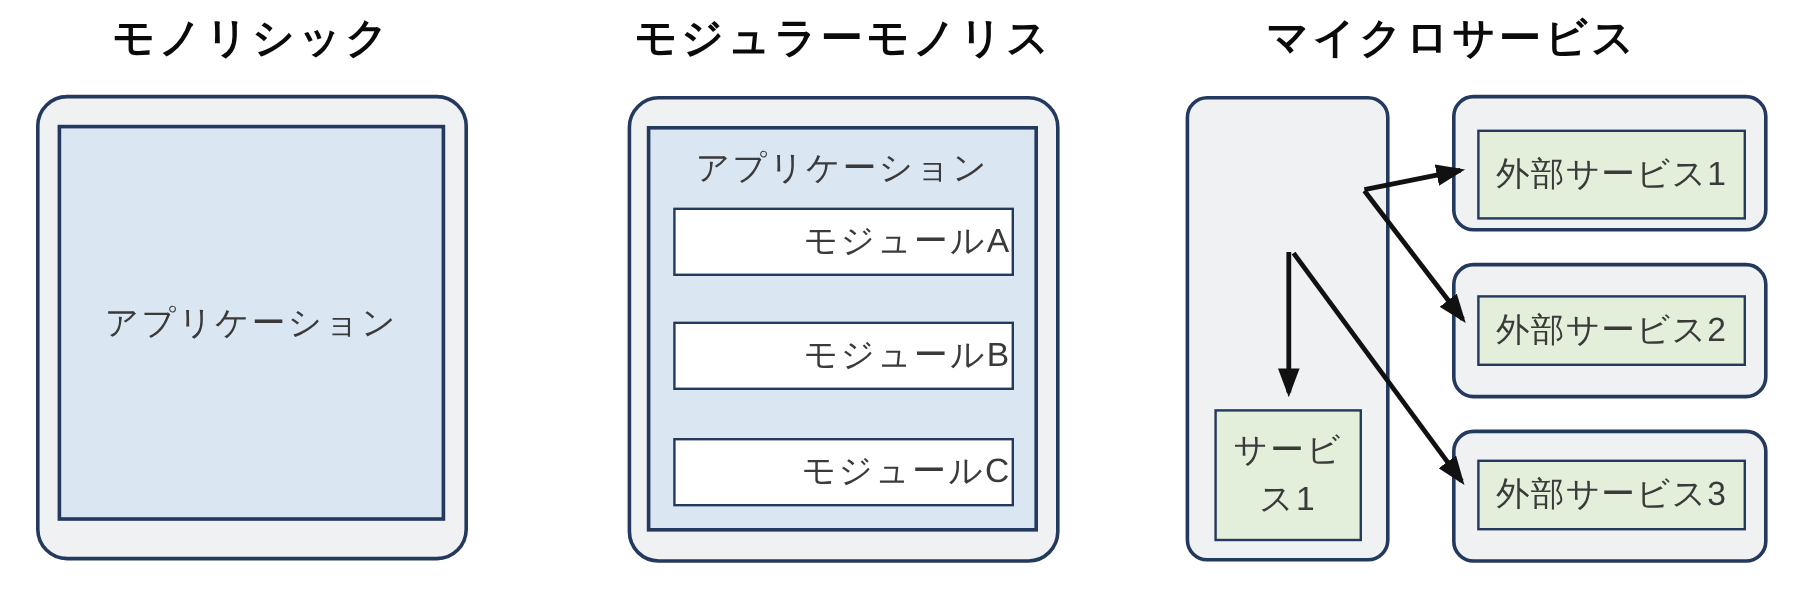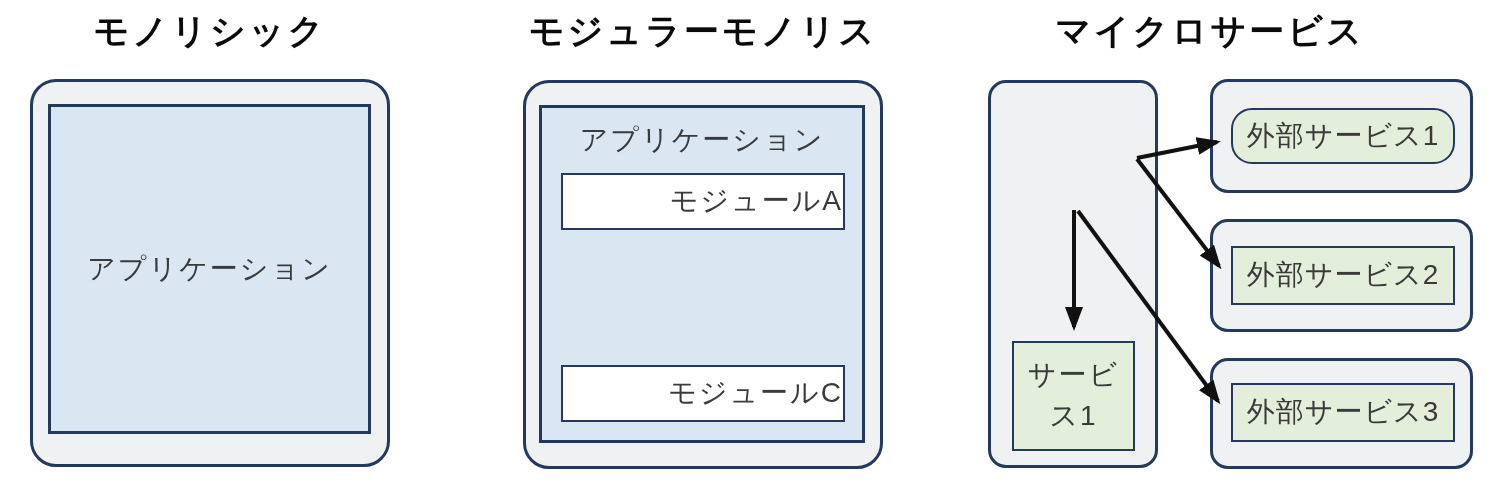--- a/index.html
+++ b/index.html
@@ -95,36 +95,39 @@
   </div>
 
   <div class="title" style="left:523px; width:360px;">モジュラーモノリス</div>
 
   <div class="rounded-container" style="left:523px; top:80px; width:360px; height:389px;">
     <div class="fill-box blue" style="left:13px; top:22px; width:326px; height:338px; align-items:flex-start;">
       <div class="panel-header">アプリケーション</div>
       <div class="fill-box white" style="left:19px; top:65px; width:284px; height:57px;">
         <span>モジュールA</span>
       </div>
+      <div class="fill-box white" style="left:19px; top:160px; width:284px; height:57px;">
+        <span>モジュールB</span>
+      </div>
       <div class="fill-box white" style="left:19px; top:257px; width:284px; height:57px;">
         <span>モジュールC</span>
       </div>
     </div>
   </div>
 
   <div class="title" style="left:975px; width:470px;">マイクロサービス</div>
 
   <div class="rounded-container small-radius" style="left:988px; top:80px; width:170px; height:388px;">
     <div class="fill-box green" style="left:21px; top:258px; width:123px; height:110px; border-width:2.5px; padding:4px 0;align-items:center;">
       <span>サービス1</span>
     </div>
   </div>
 
   <div class="rounded-container small-radius" style="left:1210px; top:79px; width:263px; height:114px;">
-    <div class="fill-box green" style="left:18px; top:26px; width:224px; height:56px; border-width:2.5px; letter-spacing:1px;border-radius:21px;">
+    <div class="fill-box green" style="left:18px; top:26px; width:224px; height:75px; border-width:2.5px; letter-spacing:1px;">
       <span>外部サービス1</span>
     </div>
   </div>
 
   <div class="rounded-container small-radius" style="left:1210px; top:219px; width:263px; height:113px;">
     <div class="fill-box green" style="left:18px; top:24px; width:224px; height:59px; border-width:2.5px; letter-spacing:1px;">
       <span>外部サービス2</span>
     </div>
   </div>
 

